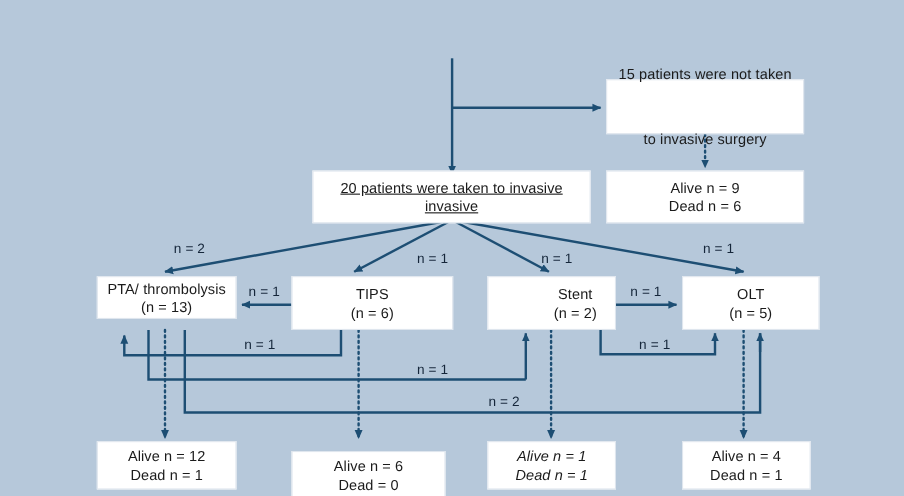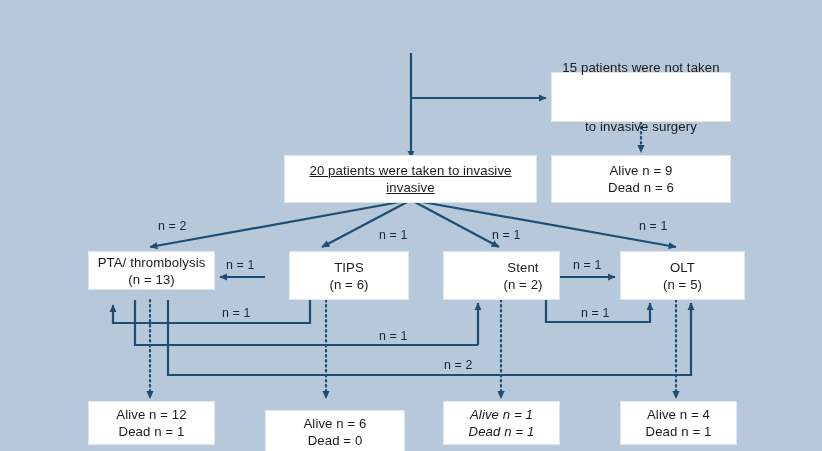--- a/index.html
+++ b/index.html
@@ -99,21 +99,21 @@
   <div class="node" style="left:284px;top:155px;width:253px;height:48px;text-decoration:underline;">
     <span>20 patients were taken to invasive</span>
     <span>invasive</span>
   </div>
 
   <div class="node" style="left:88px;top:251px;width:127px;height:39px;">
     <span>PTA/ thrombolysis</span>
     <span>(n = 13)</span>
   </div>
 
-  <div class="node" style="left:265px;top:251px;width:120px;height:49px;margin-left:24px;">
+  <div class="node" style="left:265px;top:251px;width:147px;height:49px;">
     <span>TIPS</span>
     <span>(n = 6)</span>
   </div>
 
   <div class="node" style="left:443px;top:251px;width:117px;height:49px;padding-left:43px;">
     <span>Stent</span>
     <span>(n = 2)</span>
   </div>
 
   <div class="node" style="left:620px;top:251px;width:125px;height:49px;">

